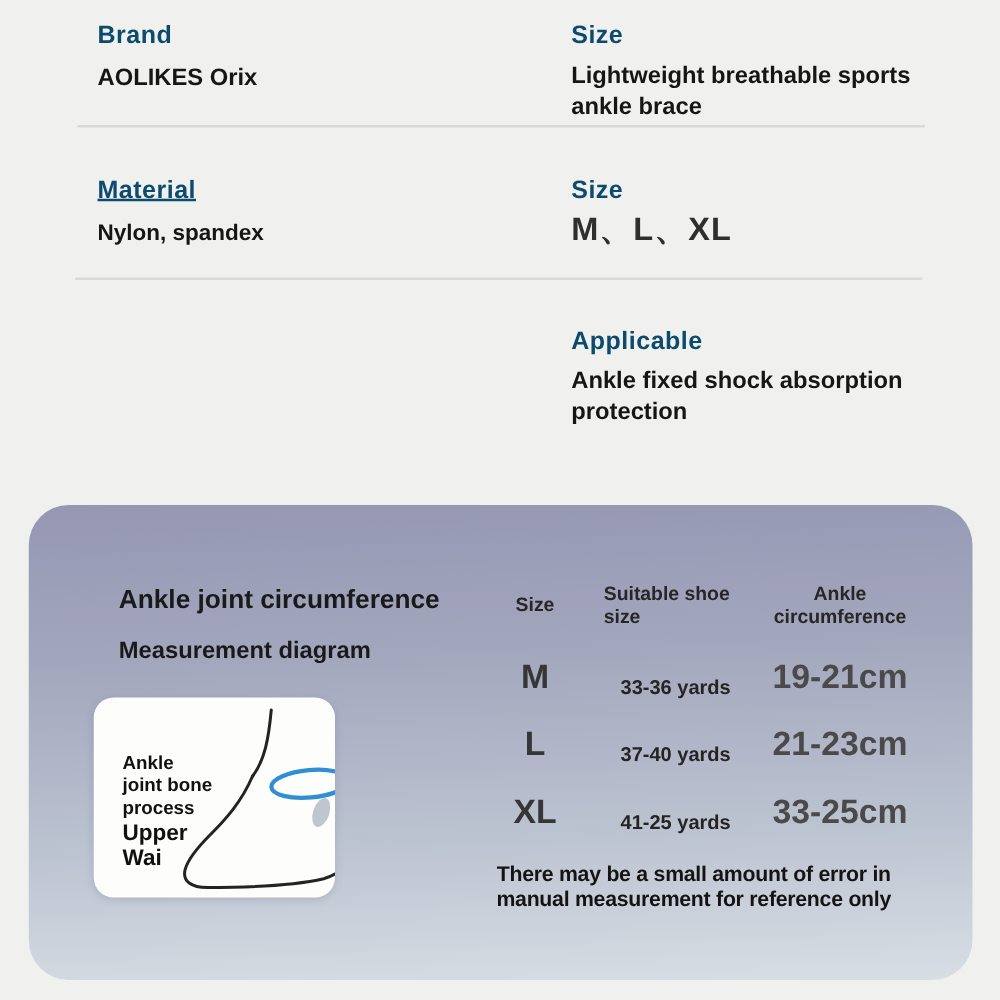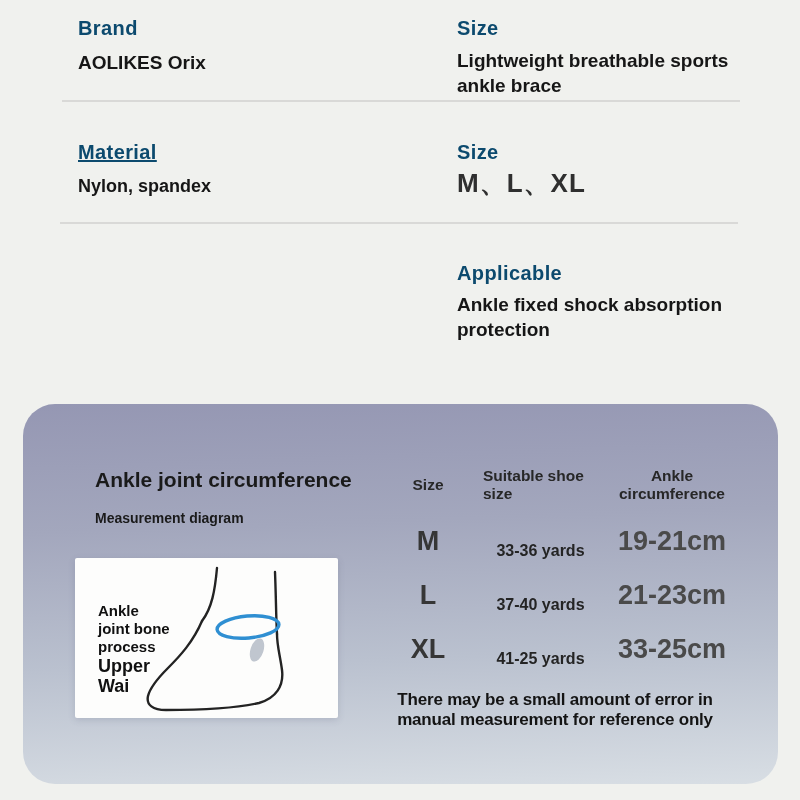--- a/index.html
+++ b/index.html
@@ -33,25 +33,25 @@
   .applicable-label { left:457px; top:262px; }
   .applicable-value { left:457px; top:292px; width:290px; }
 
   
   .panel {
     left:23px; top:404px; width:755px; height:380px;
     border-radius:32px;
     background:linear-gradient(178deg,#9597b3 0%,#a3a7bd 32%,#bac1cf 66%,#d8dee4 100%);
   }
   .panel-title1 { left:72px; top:64px;  font-size:21px; font-weight:700; color:#1a1a1a; }
-  .panel-title2 { left:72px; top:106px; font-size:14px; font-weight:700; color:#1a1a1a; }
+  .panel-title2 { left:72px; top:106px; font-size:19px; font-weight:700; color:#1a1a1a; }
 
   .diagram-box {
-    left:52px; top:154px; width:263px; height:160px;
-    background:#fdfdfc; border-radius:2px;
+    left:52px; top:154px; width:193px; height:160px;
+    background:#fdfdfc; border-radius:16px;
     box-shadow:0 2px 7px rgba(70,75,110,0.18);
     overflow:hidden;
   }
   .diagram-box svg { position:absolute; left:0; top:0; }
   .diagram-caption { position:absolute; left:23px; top:44px; z-index:2; }
   .cap-sm { display:block; font-size:15px; font-weight:700; line-height:18px; color:#111; }
   .cap-lg { display:block; font-size:18px; font-weight:700; line-height:20px; color:#111; }
 
   .size-table {
     left:350px; top:52px; width:385px;

